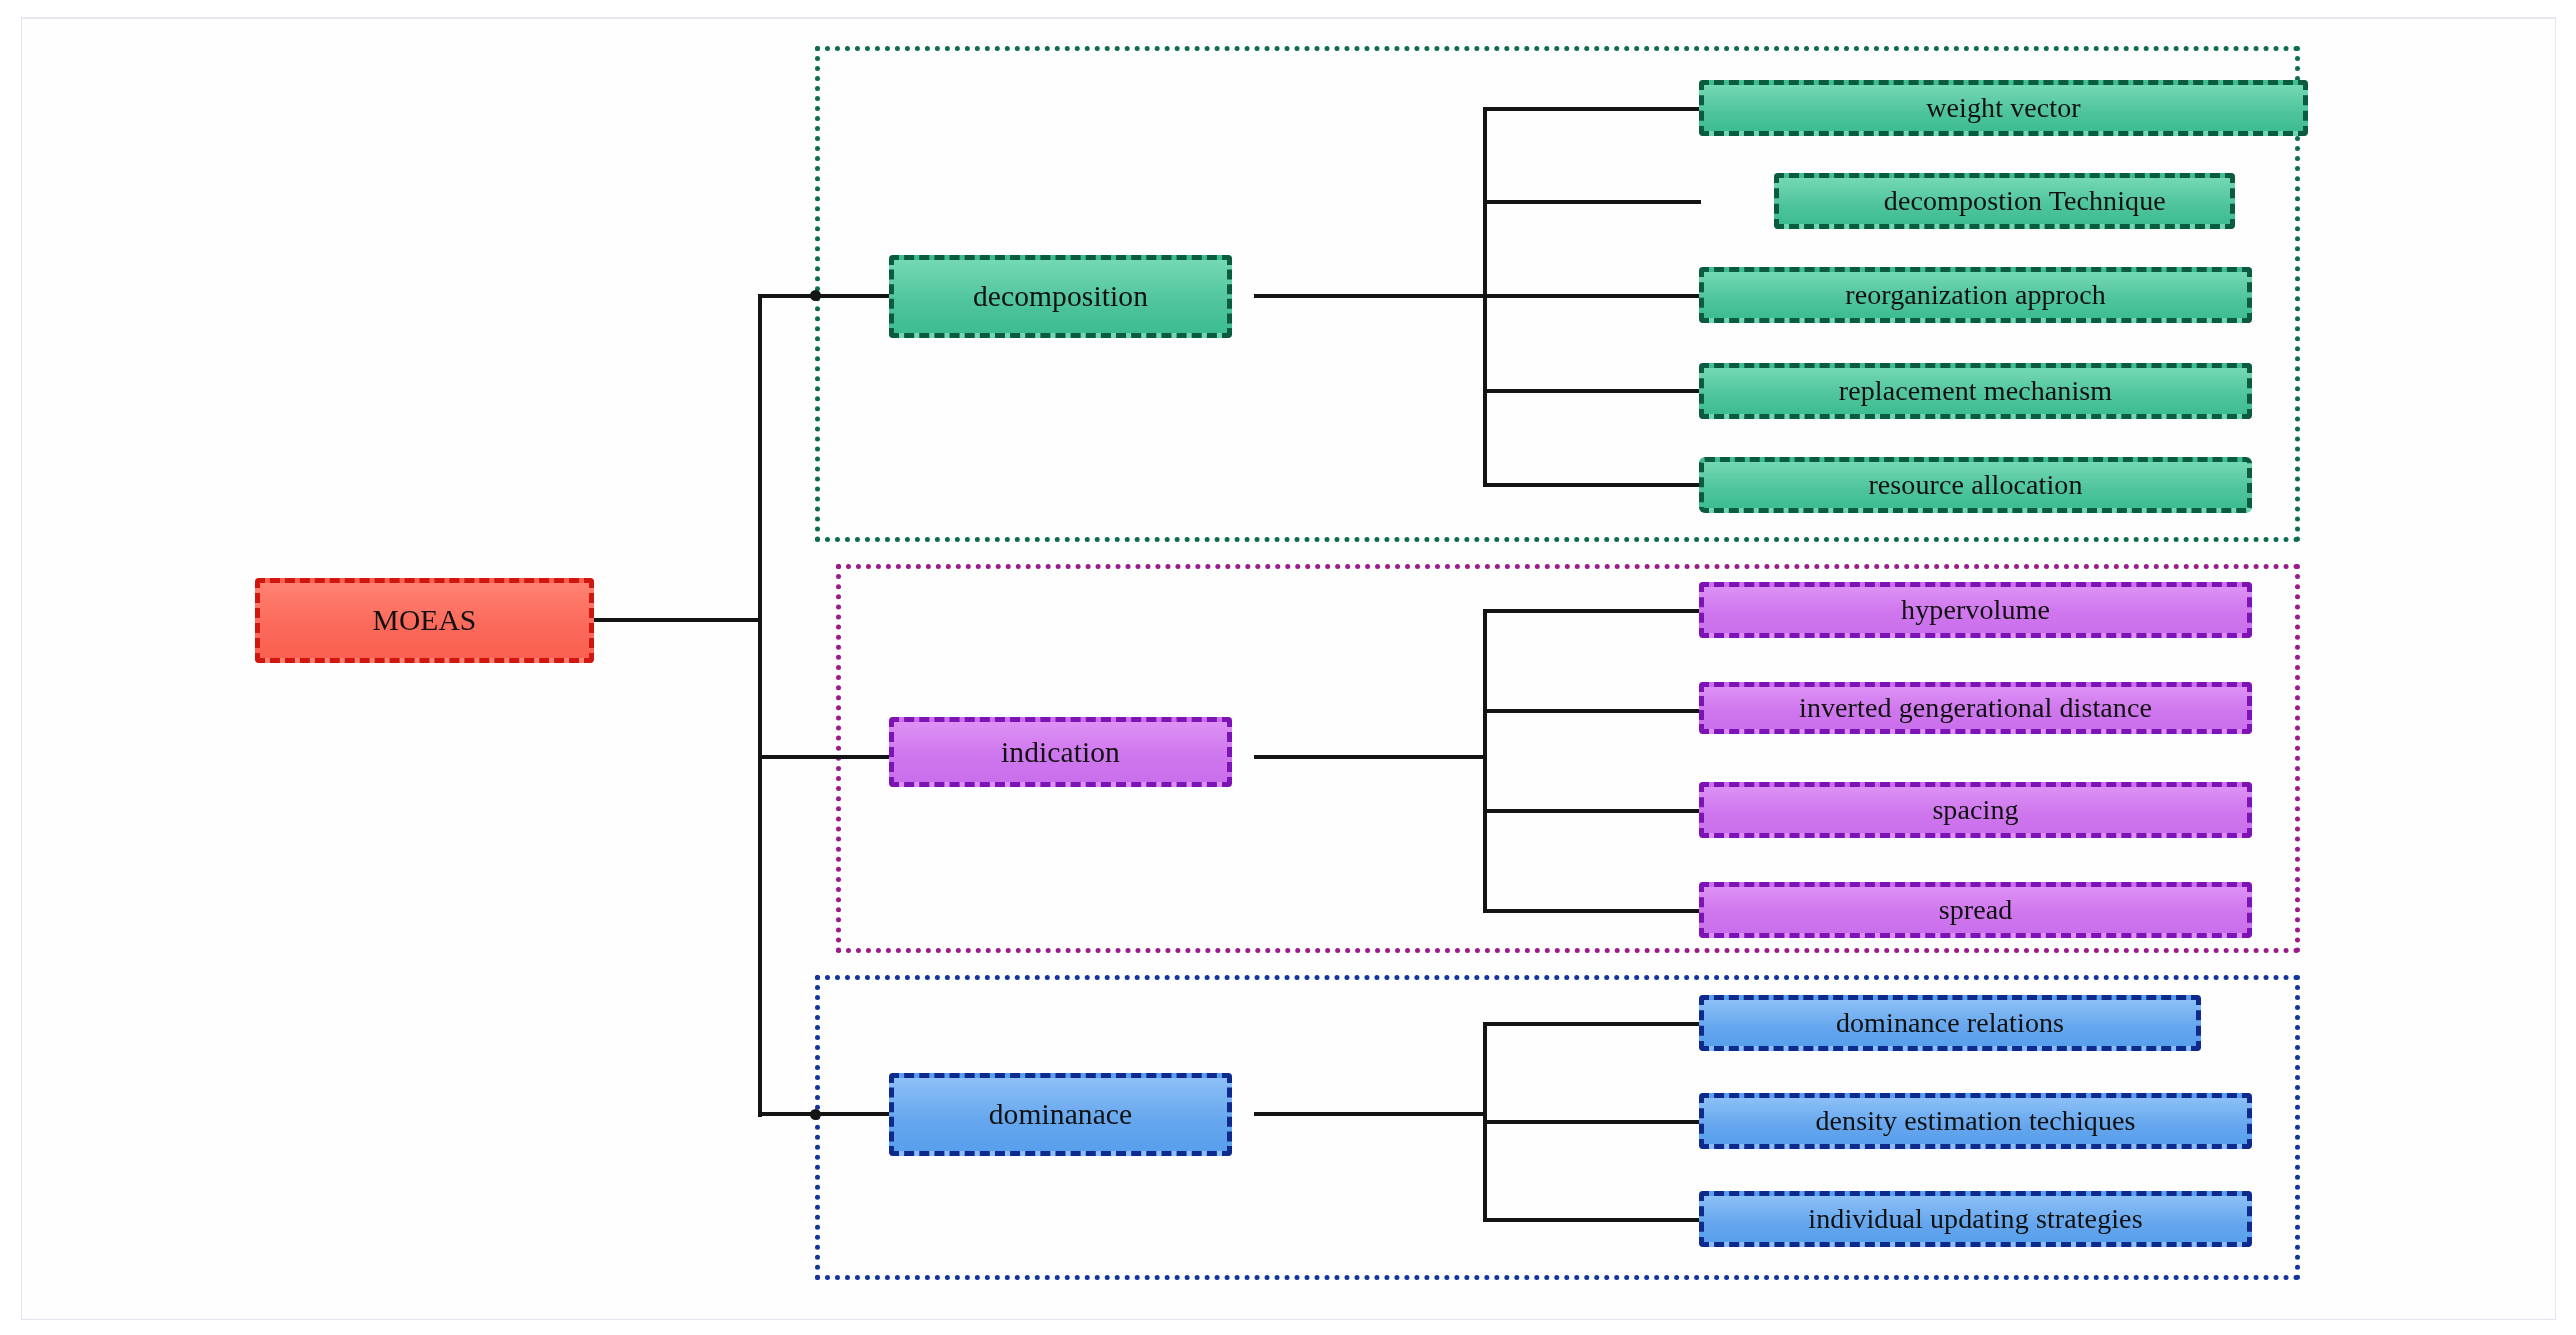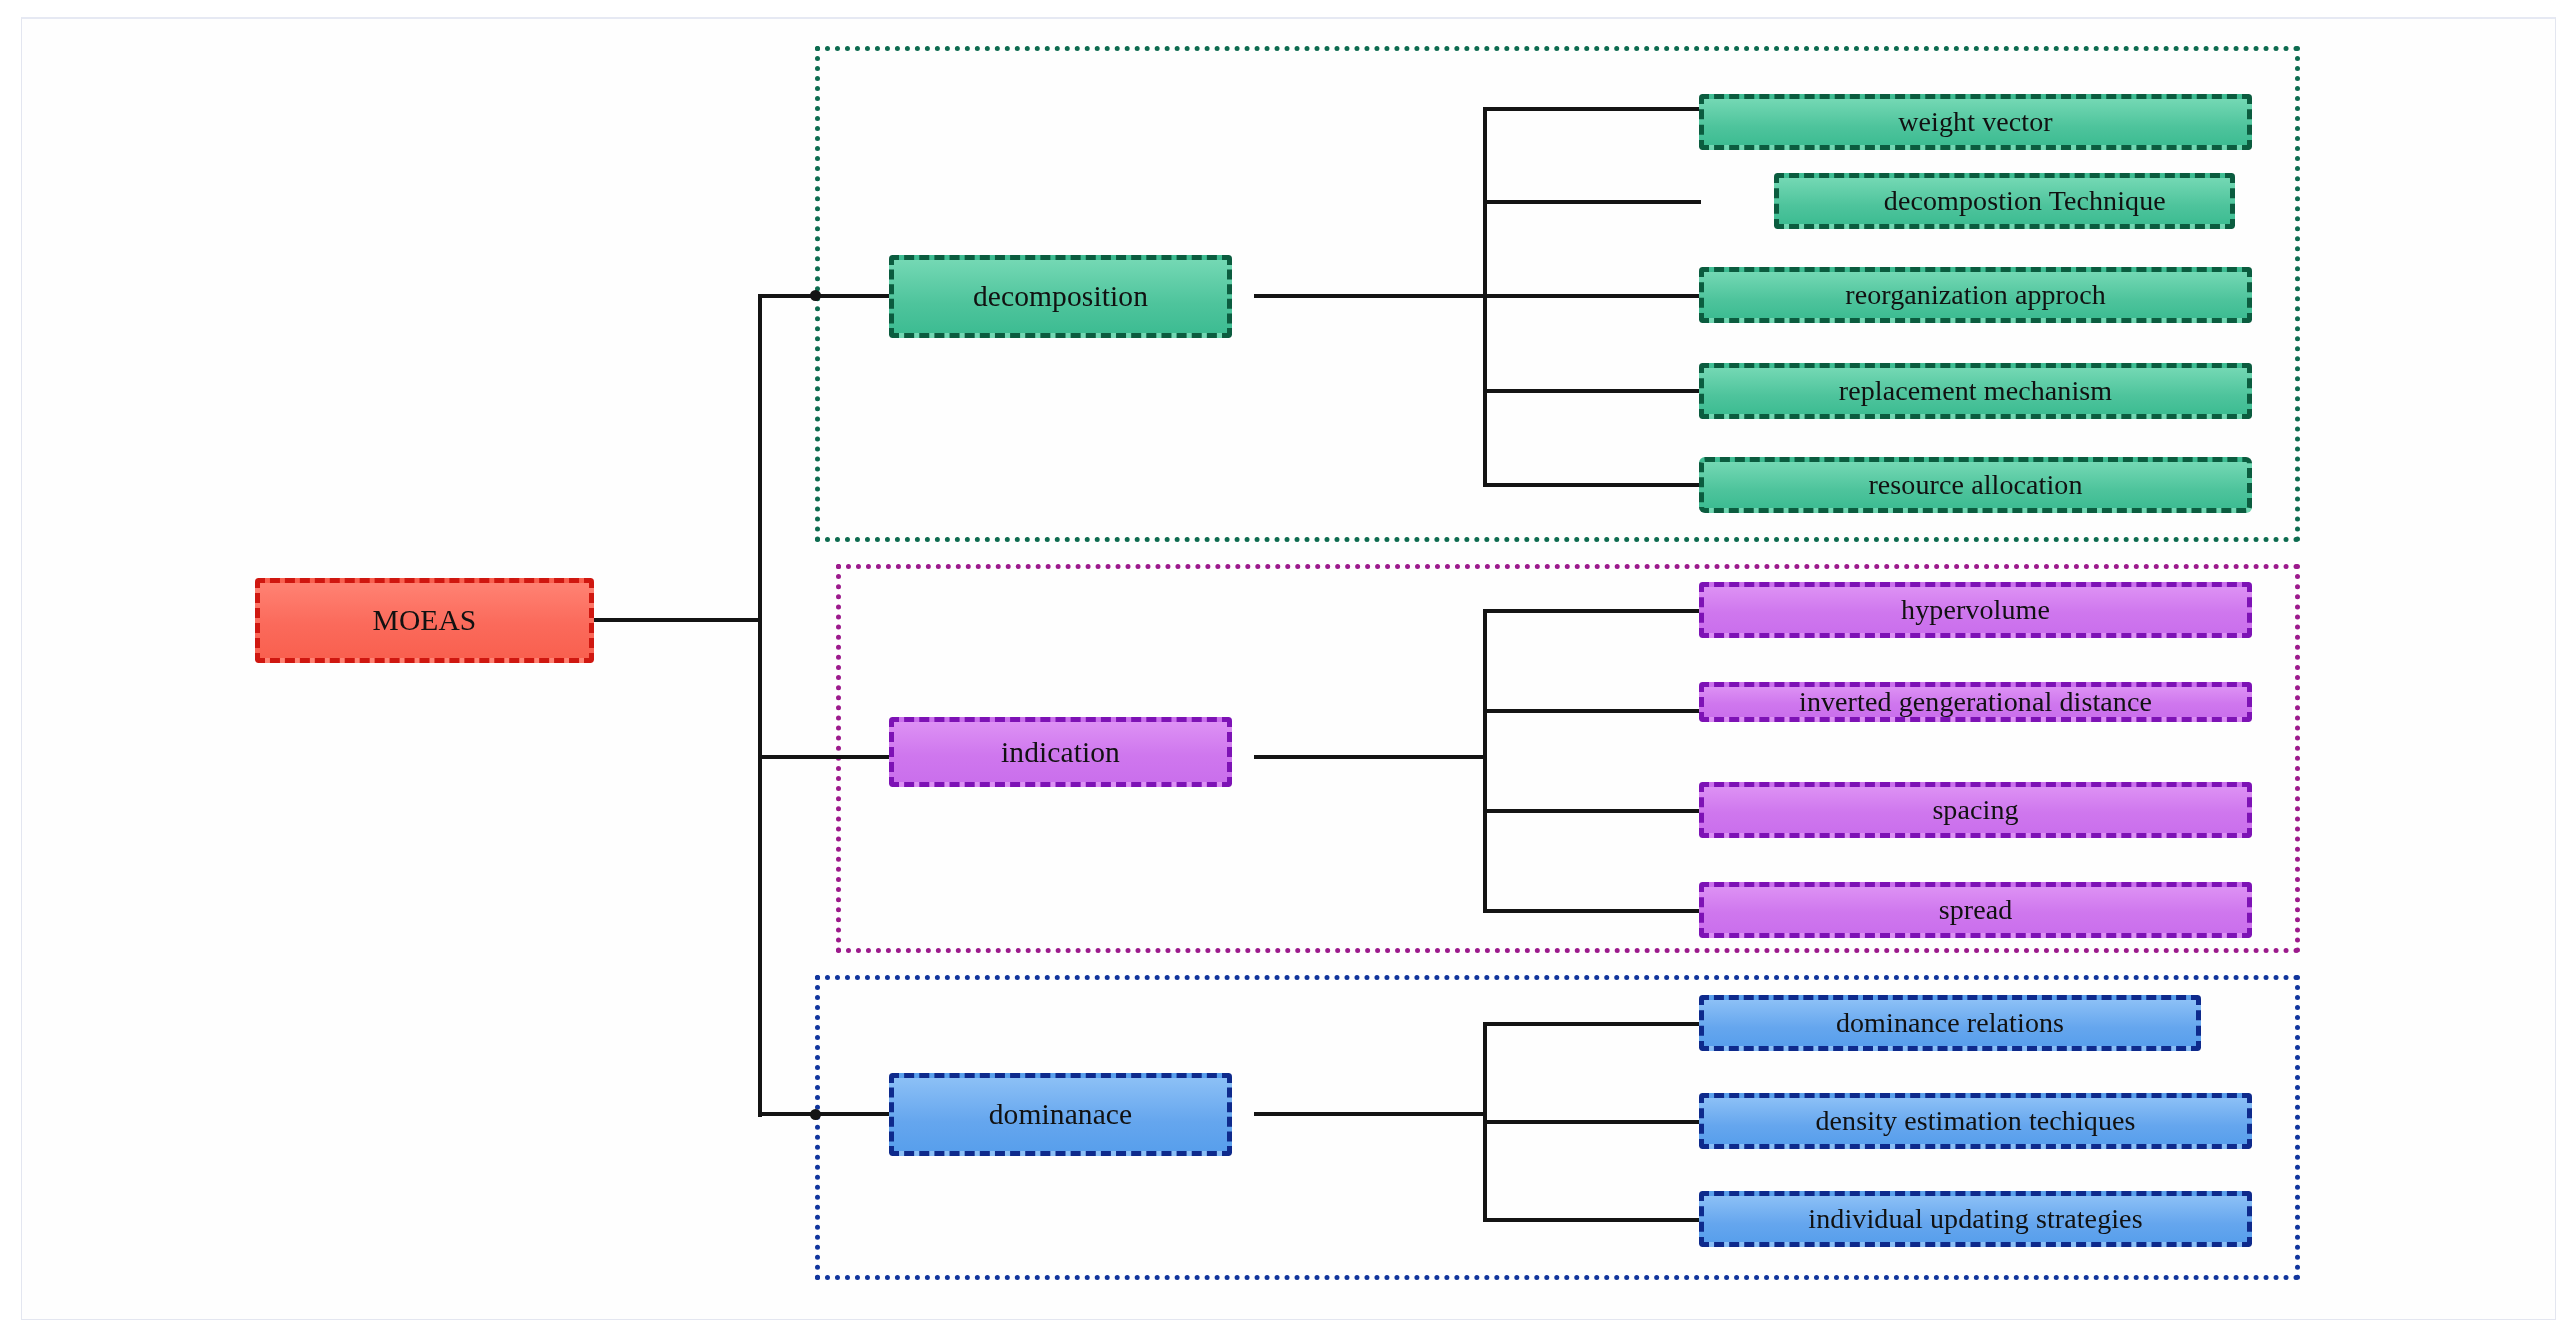--- a/index.html
+++ b/index.html
@@ -141,40 +141,40 @@
   <div class="node green mid" style="left:889px; top:255px; width:343px; height:83px;">
     <span>decomposition</span>
   </div>
   <div class="node purple mid" style="left:889px; top:717px; width:343px; height:70px;">
     <span>indication</span>
   </div>
   <div class="node blue mid" style="left:889px; top:1073px; width:343px; height:83px;">
     <span>dominanace</span>
   </div>
 
-  <div class="node green leaf" style="left:1699px; top:80px; width:553px; height:56px;margin-top:14px;">
+  <div class="node green leaf" style="left:1699px; top:80px; width:609px; height:56px;">
     <span>weight vector</span>
   </div>
   <div class="node green leaf" style="left:1774px; top:173px; width:461px; height:56px;padding-left:48px;">
     <span>decompostion Technique</span>
   </div>
   <div class="node green leaf" style="left:1699px; top:267px; width:553px; height:56px;">
     <span>reorganization approch</span>
   </div>
   <div class="node green leaf" style="left:1699px; top:363px; width:553px; height:56px;">
     <span>replacement mechanism</span>
   </div>
   <div class="node green leaf" style="left:1699px; top:457px; width:553px; height:56px;border-radius:6px;">
     <span>resource allocation</span>
   </div>
 
   <div class="node purple leaf" style="left:1699px; top:582px; width:553px; height:56px;">
     <span>hypervolume</span>
   </div>
-  <div class="node purple leaf" style="left:1699px; top:682px; width:553px; height:40px;">
+  <div class="node purple leaf" style="left:1699px; top:682px; width:553px; height:52px;">
     <span>inverted gengerational distance</span>
   </div>
   <div class="node purple leaf" style="left:1699px; top:782px; width:553px; height:56px;">
     <span>spacing</span>
   </div>
   <div class="node purple leaf" style="left:1699px; top:882px; width:553px; height:56px;">
     <span>spread</span>
   </div>
 
   <div class="node blue leaf" style="left:1699px; top:995px; width:502px; height:56px;">

